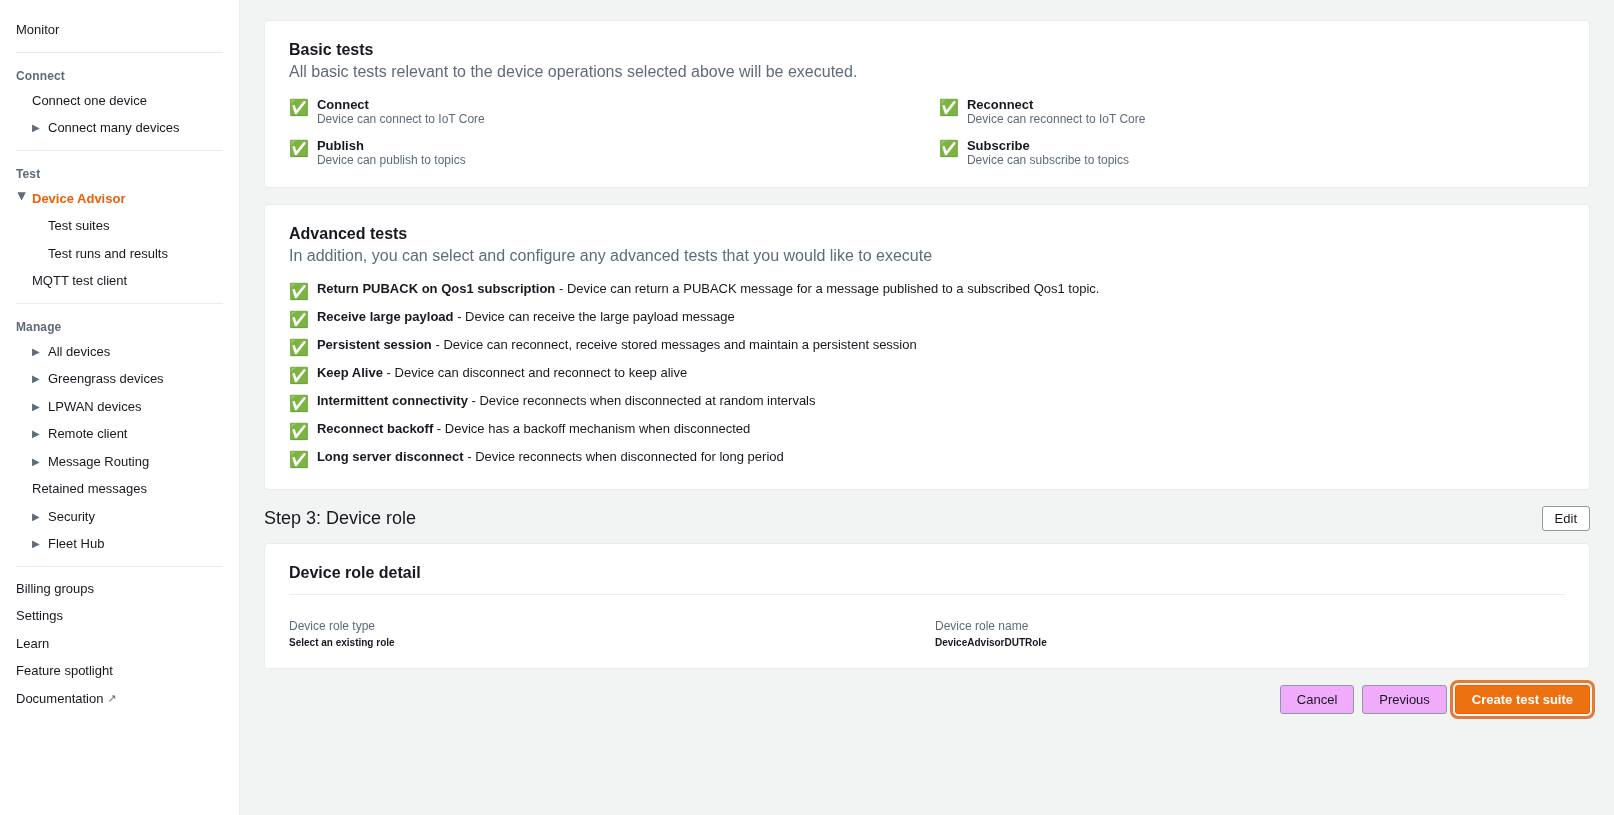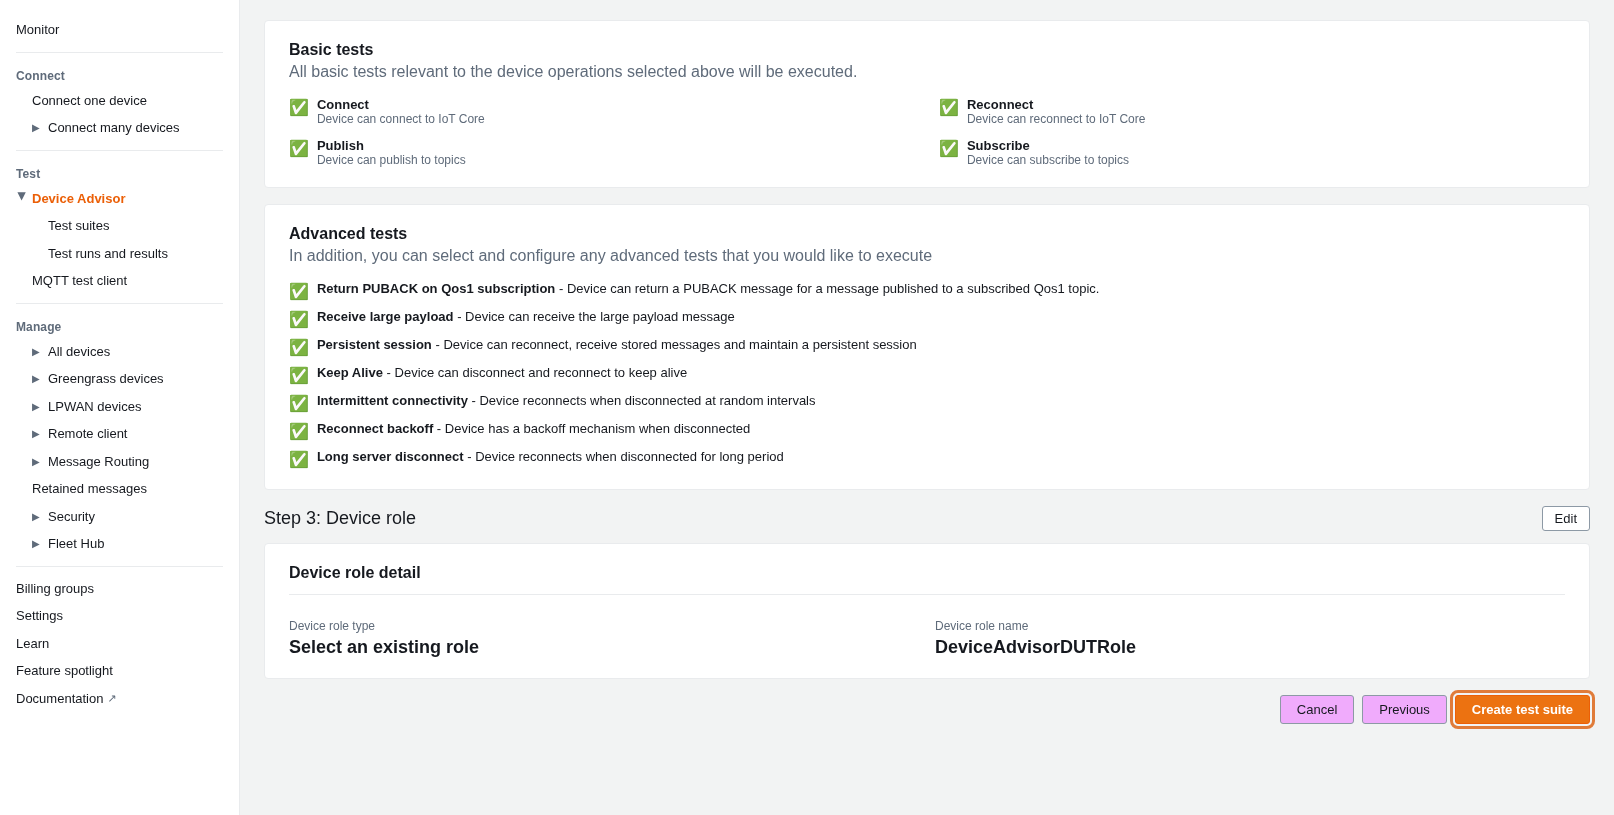--- a/index.html
+++ b/index.html
@@ -144,21 +144,21 @@
       grid-template-columns: 1fr 1fr;
       gap: 16px;
       padding-top: 12px;
     }
     .role-field-label {
       font-size: 12px;
       color: #5f6b7a;
       margin-bottom: 4px;
     }
     .role-field-value {
-      font-size: 18px;
+      font-size: 10px;
       font-weight: 600;
       color: #16191f;
     }
 
     
     .btn {
       padding: 6px 16px;
       border-radius: 3px;
       font-size: 13px;
       font-weight: 400;

